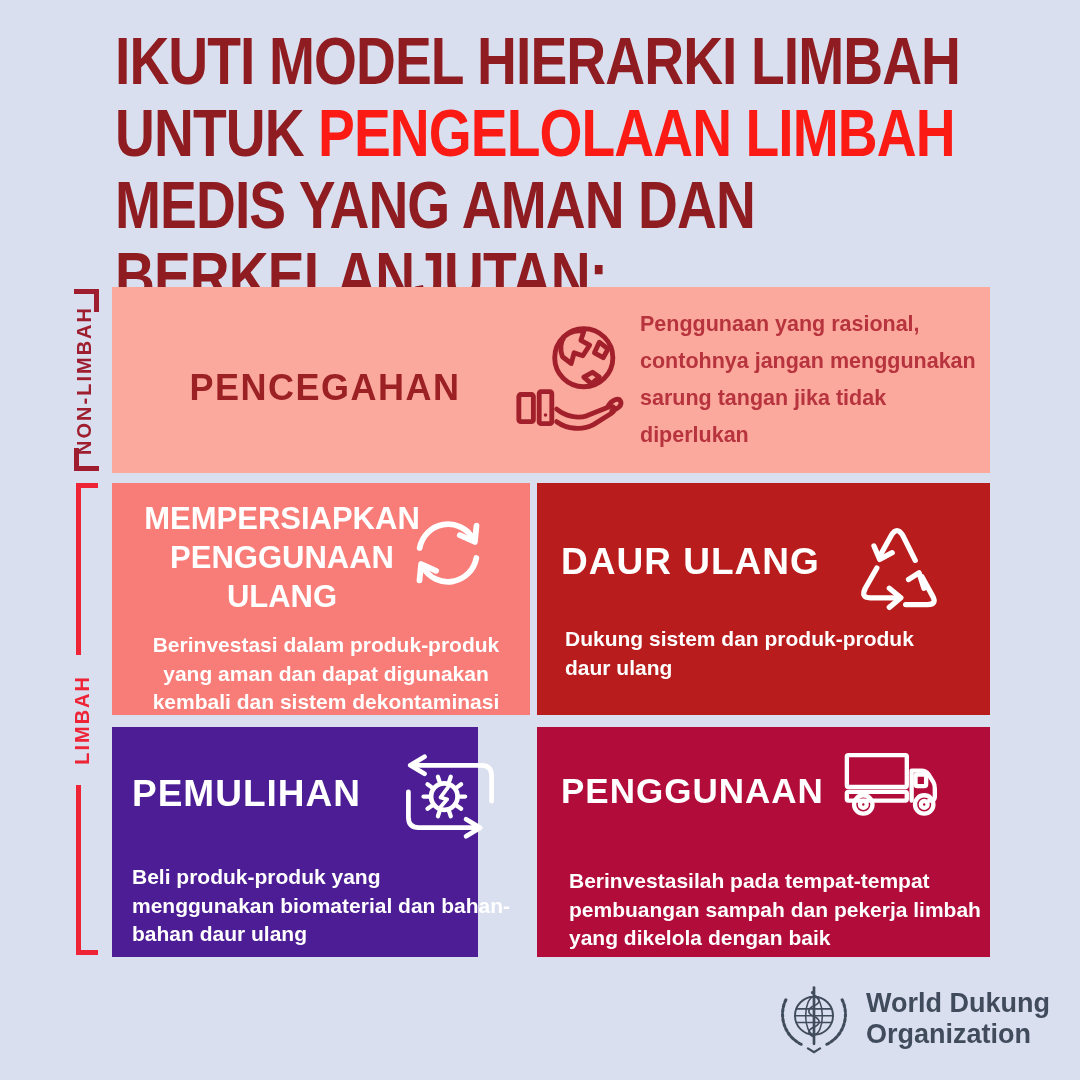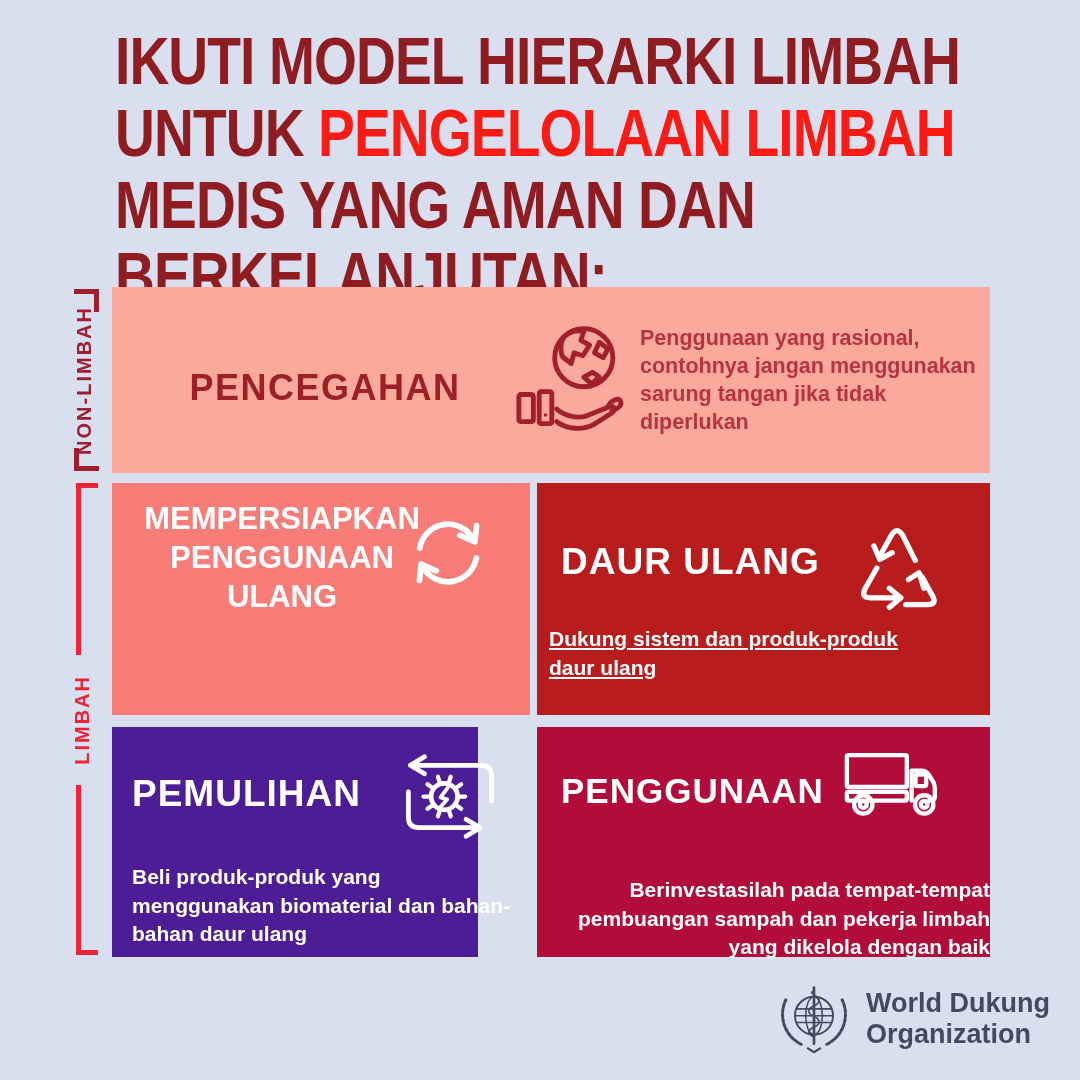--- a/index.html
+++ b/index.html
@@ -46,31 +46,31 @@
   .box3{left:537px;top:483px;width:453px;height:232px;background:#b91c1c;}
   .box4{left:112px;top:727px;width:366px;height:230px;background:#4c1d95;}
   .box5{left:537px;top:727px;width:453px;height:230px;background:#b20c3a;}
 
   .h-dark{
     left:0;top:50%;transform:translateY(-50%);width:410px;text-align:center;
     font-weight:bold;font-size:36px;letter-spacing:1.5px;color:#9c2125;
   }
   .box1 .desc{
     left:528px;top:50%;transform:translateY(-50%);width:350px;
-    font-weight:bold;font-size:21.5px;line-height:28px;color:#b7333e;
+    font-weight:bold;font-size:21.5px;line-height:37px;color:#b7333e;
   }
   .box1 .icon{left:402px;top:30px;width:126px;height:126px;}
 
   .h-white{font-weight:bold;color:#ffffff;}
   .box2 .h-white{left:20px;top:16px;width:300px;font-size:31px;line-height:39px;}
   .box2 .icon{left:288px;top:22px;width:96px;height:96px;}
   .box2 .desc{left:20px;top:148px;width:388px;}
   .box3 .h-white{left:24px;top:58px;font-size:37px;letter-spacing:1px;}
   .box3 .icon{left:312px;top:38px;width:96px;height:96px;}
-  .box3 .desc{left:12px;top:142px;width:400px;text-decoration:underline;}
+  .box3 .desc{left:28px;top:142px;width:400px;}
   .box4 .h-white{left:20px;top:46px;font-size:37px;letter-spacing:1px;}
   .box4 .icon{left:286px;top:20px;width:104px;height:100px;}
   .box4 .desc{left:20px;top:136px;width:392px;}
   .box5 .h-white{left:24px;top:44px;font-size:35px;letter-spacing:1px;}
   .box5 .icon{left:306px;top:22px;width:116px;height:78px;}
   .box5 .desc{left:24px;top:132px;width:412px;}
 
   .desc-white{
     font-weight:bold;font-size:21px;line-height:28.5px;color:#ffffff;
   }
@@ -129,20 +129,21 @@
 <section class="abs box box2">
   <h2 class="abs h-white" style="margin:0;">MEMPERSIAPKAN PENGGUNAAN ULANG</h2>
   <span class="abs icon">
     <svg viewBox="0 0 100 100" fill="none" stroke="#ffffff" stroke-width="6" stroke-linecap="round" stroke-linejoin="round">
       <path d="M20.5,44.8 A30,30 0 0 1 76,35"></path>
       <polyline points="62.3,31.4 78,38.5 79.7,21.4"></polyline>
       <path d="M79.5,55.2 A30,30 0 0 1 24,65"></path>
       <polyline points="37.7,68.6 22,61.5 20.3,78.6"></polyline>
     </svg>
   </span>
+  <p class="abs desc desc-white" style="margin:0;">Berinvestasi dalam produk-produk yang aman dan dapat digunakan kembali dan sistem dekontaminasi</p>
 </section>
 
 <section class="abs box box3">
   <h2 class="abs h-white" style="margin:0;">DAUR ULANG</h2>
   <span class="abs icon">
     <svg viewBox="0 0 100 100" fill="none" stroke="#ffffff" stroke-width="5.5" stroke-linecap="round" stroke-linejoin="round">
       <path d="M69,41 L56,15 Q50,5 44,15 L33,35"></path>
       <polyline points="26,26 32,40 45,33"></polyline>
       <path d="M29,49 L17,70 Q12,80 22,80 L48,80"></path>
       <polyline points="42,70 54,80 42,90"></polyline>
@@ -187,21 +188,21 @@
       <rect x="4" y="6" width="62" height="33" rx="1.5"></rect>
       <rect x="4" y="44" width="62" height="9" rx="1.5"></rect>
       <path d="M71,53 V22 h10 c3.5,0 6,1.5 7.5,4 l5,8 c1.5,2.5 1.5,4.5 1.5,7 v8 c0,3 -1.5,4 -4.5,4 h-1.5"></path>
       <rect x="75" y="26" width="11" height="12" rx="2"></rect>
       <circle cx="21" cy="57" r="9.5"></circle>
         <circle cx="21" cy="57" r="3.5"></circle>
       <circle cx="84" cy="57" r="9.5"></circle>
         <circle cx="84" cy="57" r="3.5"></circle>
     </svg>
   </span>
-  <p class="abs desc desc-white" style="margin:17px;text-align:right;">Berinvestasilah pada tempat-tempat pembuangan sampah dan pekerja limbah yang dikelola dengan baik</p>
+  <p class="abs desc desc-white" style="margin:8px;">Berinvestasilah pada tempat-tempat pembuangan sampah dan pekerja limbah yang dikelola dengan baik</p>
 </section>
 
 <span class="abs who-emblem">
   <svg viewBox="0 0 100 100" fill="none" stroke="#404b5c" stroke-linecap="round">
     <path d="M13,26 A44,44 0 0 0 34,85" stroke-width="4" stroke-dasharray="3.5 3"></path>
     <path d="M87,26 A44,44 0 0 1 66,85" stroke-width="4" stroke-dasharray="3.5 3"></path>
     <path d="M42,90 l8,5 8,-5" stroke-width="3"></path>
     <circle cx="50" cy="47" r="25" stroke-width="2.5"></circle>
     <path d="M27,38 H73 M25,47 H75 M27,56 H73" stroke-width="2"></path>
     <ellipse cx="50" cy="47" rx="11" ry="25" stroke-width="2"></ellipse>

